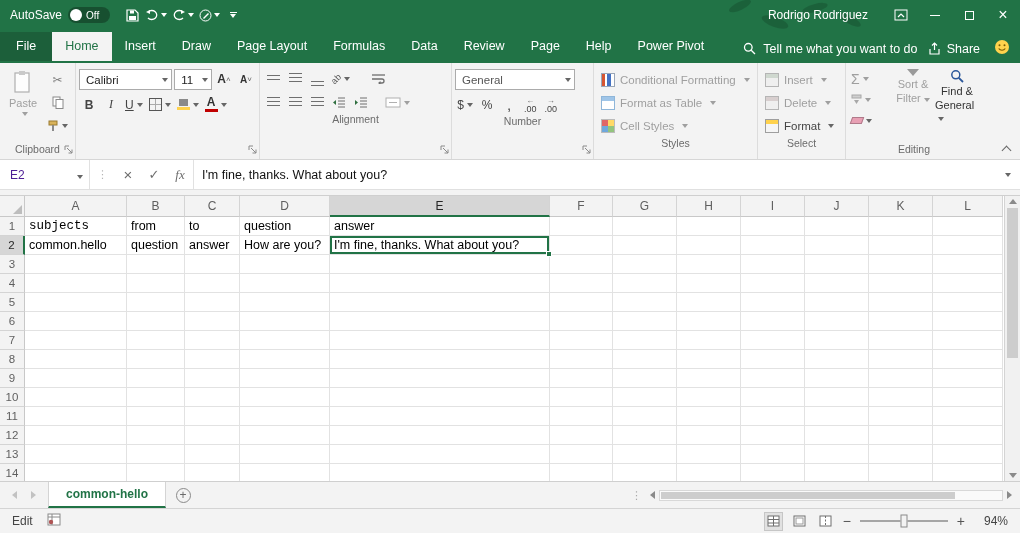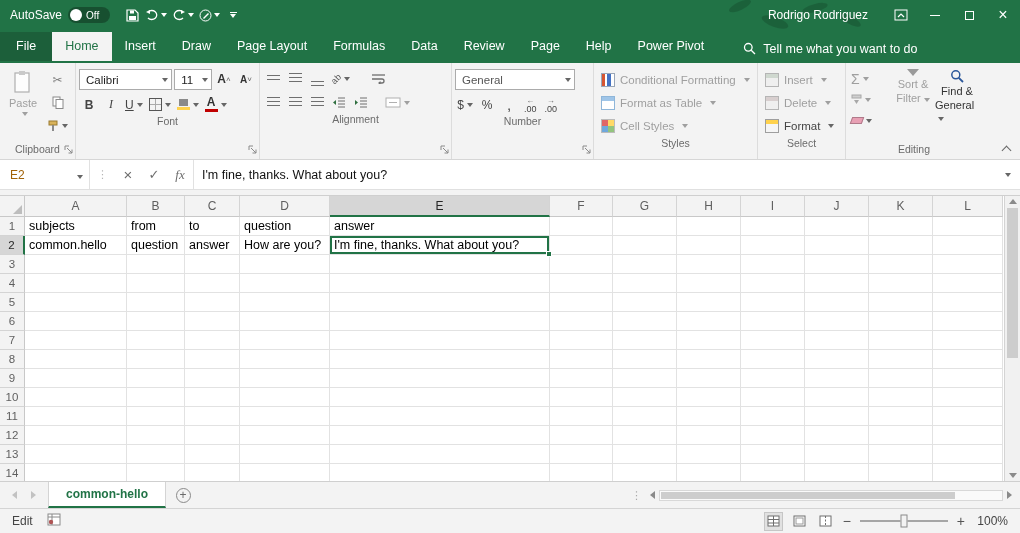--- a/index.html
+++ b/index.html
@@ -71,21 +71,21 @@
   .ic-delete { border:1px solid #b5b5b5; background:linear-gradient(#d8cfcf 0 4px,#efefef 4px); }
   .ic-format { border:1px solid #9e9e9e; background:linear-gradient(#ffd24d 0 4px,#f5f5f5 4px); }
   .funnel { width:0; height:0; border-left:6px solid transparent; border-right:6px solid transparent; border-top:7px solid #9a9a9a; display:block; margin:0 auto; }
   .funnel-stem { width:2px; height:4px; background:#9a9a9a; margin:0 auto; }
   .eraser { width:12px; height:7px; background:#e8a0b4; border:1px solid #b07a8a; transform:skewX(-20deg); display:block; }
   .decbtn { display:flex; flex-direction:column; align-items:center; line-height:8px; font-size:9px; color:#444; padding:0 3px; }
   .decbtn .arr { font-size:8px; color:#666; }
 
   
   .fbar { height:30px; flex:0 0 30px; background:#fff; border-bottom:1px solid #e0e0e0; display:flex; align-items:center; padding:0 2px; font-size:12px; }
-  .namebox { width:88px; height:100%; display:flex; align-items:center; padding-left:8px; color:#a16207; border-right:1px solid #e1e1e1; }
+  .namebox { width:88px; height:100%; display:flex; align-items:center; padding-left:8px; color:#4c1d95; border-right:1px solid #e1e1e1; }
   .nb-caret { margin-left:auto; padding-right:6px; }
   .fsplit { color:#b5b5b5; padding:0 7px; font-size:11px; }
   .fbtn { width:26px; height:24px; display:flex; align-items:center; justify-content:center; color:#6d6d6d; font-size:13px; }
   .fx { font-family:"Liberation Serif", serif; font-style:italic; font-size:13px; }
   .ffield { flex:1; height:100%; border-left:1px solid #e1e1e1; display:flex; align-items:center; padding-left:8px; font-size:12.5px; color:#111; }
   .fexpand { width:20px; display:flex; align-items:center; justify-content:center; }
   .gapstrip { height:6px; flex:0 0 6px; background:#f3f3f3; border-bottom:1px solid #cfcfcf; }
 
   
   .gridwrap { flex:1; display:flex; overflow:hidden; background:#fff; }
@@ -226,20 +226,38 @@
         <div class="rtab">Help</div>
         <div class="rtab">Power Pivot</div>
       </div>
     <div class="tellme">
       <svg width="13" height="13" viewBox="0 0 13 13">
         <circle cx="5.3" cy="5.3" r="3.8" fill="none" stroke="#fff" stroke-width="1.3"></circle>
         <line x1="8.2" y1="8.2" x2="12" y2="12" stroke="#fff" stroke-width="1.3"></line>
       </svg>
       <span>Tell me what you want to do</span>
     </div>
+    <div class="tr-right">
+      <span class="sharewrap">
+        <svg width="13" height="13" viewBox="0 0 13 13">
+          <path d="M2 7 V12 H11 V7" fill="none" stroke="#fff" stroke-width="1.2"></path>
+          <line x1="6.5" y1="1.5" x2="6.5" y2="8" stroke="#fff" stroke-width="1.2"></line>
+          <path d="M4 3.5 L6.5 1 L9 3.5" fill="none" stroke="#fff" stroke-width="1.2"></path>
+        </svg>
+        <span>Share</span>
+      </span>
+      <span>
+        <svg width="16" height="16" viewBox="0 0 16 16">
+          <circle cx="8" cy="8" r="7" fill="#ffd34d"></circle>
+          <circle cx="5.5" cy="6.3" r="1" fill="#7a5b00"></circle>
+          <circle cx="10.5" cy="6.3" r="1" fill="#7a5b00"></circle>
+          <path d="M4.7 9.5 A4 4 0 0 0 11.3 9.5" fill="none" stroke="#7a5b00" stroke-width="1.2"></path>
+        </svg>
+      </span>
+    </div>
   </div>
 
   <div class="ribbon">
 
     <div class="rgroup" style="width:76px;">
       <div class="rg-content">
         <div class="bigbtn dis">
           <svg width="20" height="24" viewBox="0 0 20 24">
             <rect x="2" y="3" width="14" height="19" fill="#fdfdfd" stroke="#b0b0b0" stroke-width="1.2"></rect>
             <rect x="6" y="1" width="6" height="4" fill="#c9c9c9"></rect>
@@ -318,21 +336,20 @@
           </span>
           <span class="sbtn">
             <span class="vstack" style="align-items:center;">
               <span class="alet">A</span>
               <span class="colorbar" style="background:#c00000;"></span>
             </span>
             <span class="car"></span>
           </span>
         </div>
       </div>
-      <div class="rg-label">Font</div>
       <span class="launcher">
         <svg width="9" height="9" viewBox="0 0 9 9">
             <path d="M1 1 H5 M1 1 V5 M3 3 L8 8 M8 4.5 V8 H4.5" stroke="#8a8a8a" fill="none"></path>
           </svg>
       </span>
     </div>
 
     <div class="rgroup" style="width:192px;">
       <div class="rg-rows">
         <div class="rowflex">
@@ -558,21 +575,21 @@
           <div class="g-colhead" style="width: 63px;">F</div>
           <div class="g-colhead" style="width: 64px;">G</div>
           <div class="g-colhead" style="width: 64px;">H</div>
           <div class="g-colhead" style="width: 64px;">I</div>
           <div class="g-colhead" style="width: 64px;">J</div>
           <div class="g-colhead" style="width: 64px;">K</div>
           <div class="g-colhead" style="width: 70px;">L</div>
         </div>
         <div class="g-row">
           <div class="g-rowhead">1</div>
-          <div class="g-cell" style="width: 102px;">subjects</div>
+          <div class="g-cell" style="width: 102px; font-family: Liberation Mono, monospace;">subjects</div>
           <div class="g-cell" style="width: 58px;">from</div>
           <div class="g-cell" style="width: 55px;">to</div>
           <div class="g-cell" style="width: 90px;">question</div>
           <div class="g-cell" style="width: 220px;">answer</div>
           <div class="g-cell" style="width: 63px;"></div>
           <div class="g-cell" style="width: 64px;"></div>
           <div class="g-cell" style="width: 64px;"></div>
           <div class="g-cell" style="width: 64px;"></div>
           <div class="g-cell" style="width: 64px;"></div>
           <div class="g-cell" style="width: 64px;"></div>
@@ -833,17 +850,17 @@
           <rect x="1" y="1" width="11" height="10" fill="#fff" stroke="#6f6f6f"></rect>
           <line x1="6.5" y1="1" x2="6.5" y2="11" stroke="#6f6f6f" stroke-dasharray="2 1.5"></line>
         </svg>
       </span>
       <span style="font-size:14px;color:#555;">−</span>
       <span class="ztrack">
         <span class="znotch"></span>
         <span class="zthumb"></span>
       </span>
       <span style="font-size:14px;color:#555;">+</span>
-      <span class="zoomlabel">100%</span>
+      <span class="zoomlabel">94%</span>
     </div>
   </div>
 
 </div>
 
 </body></html>

